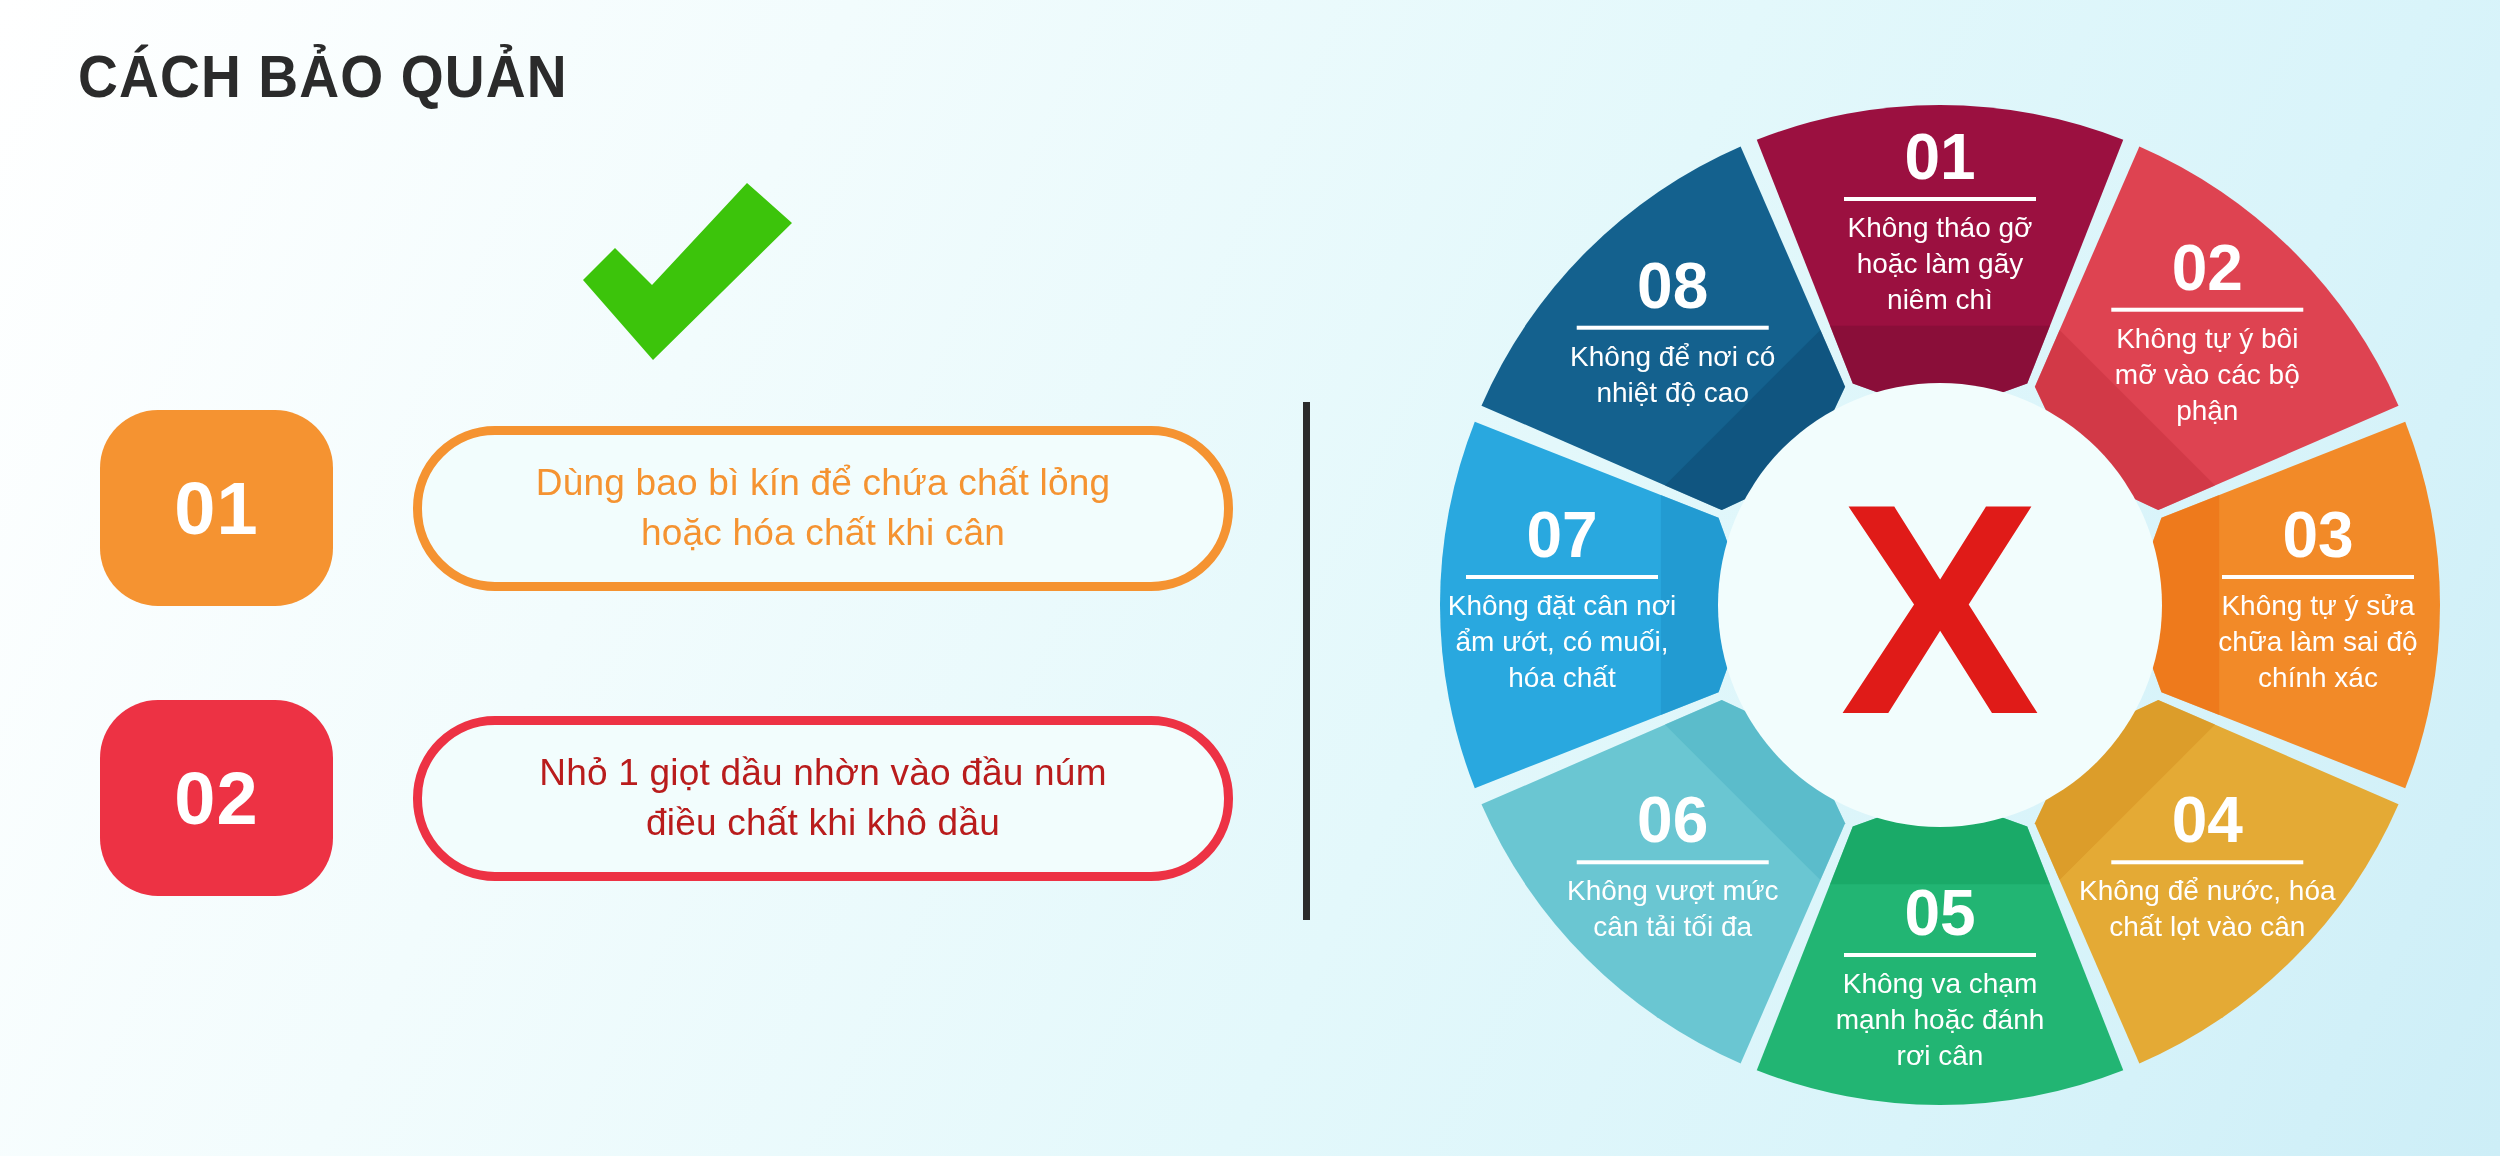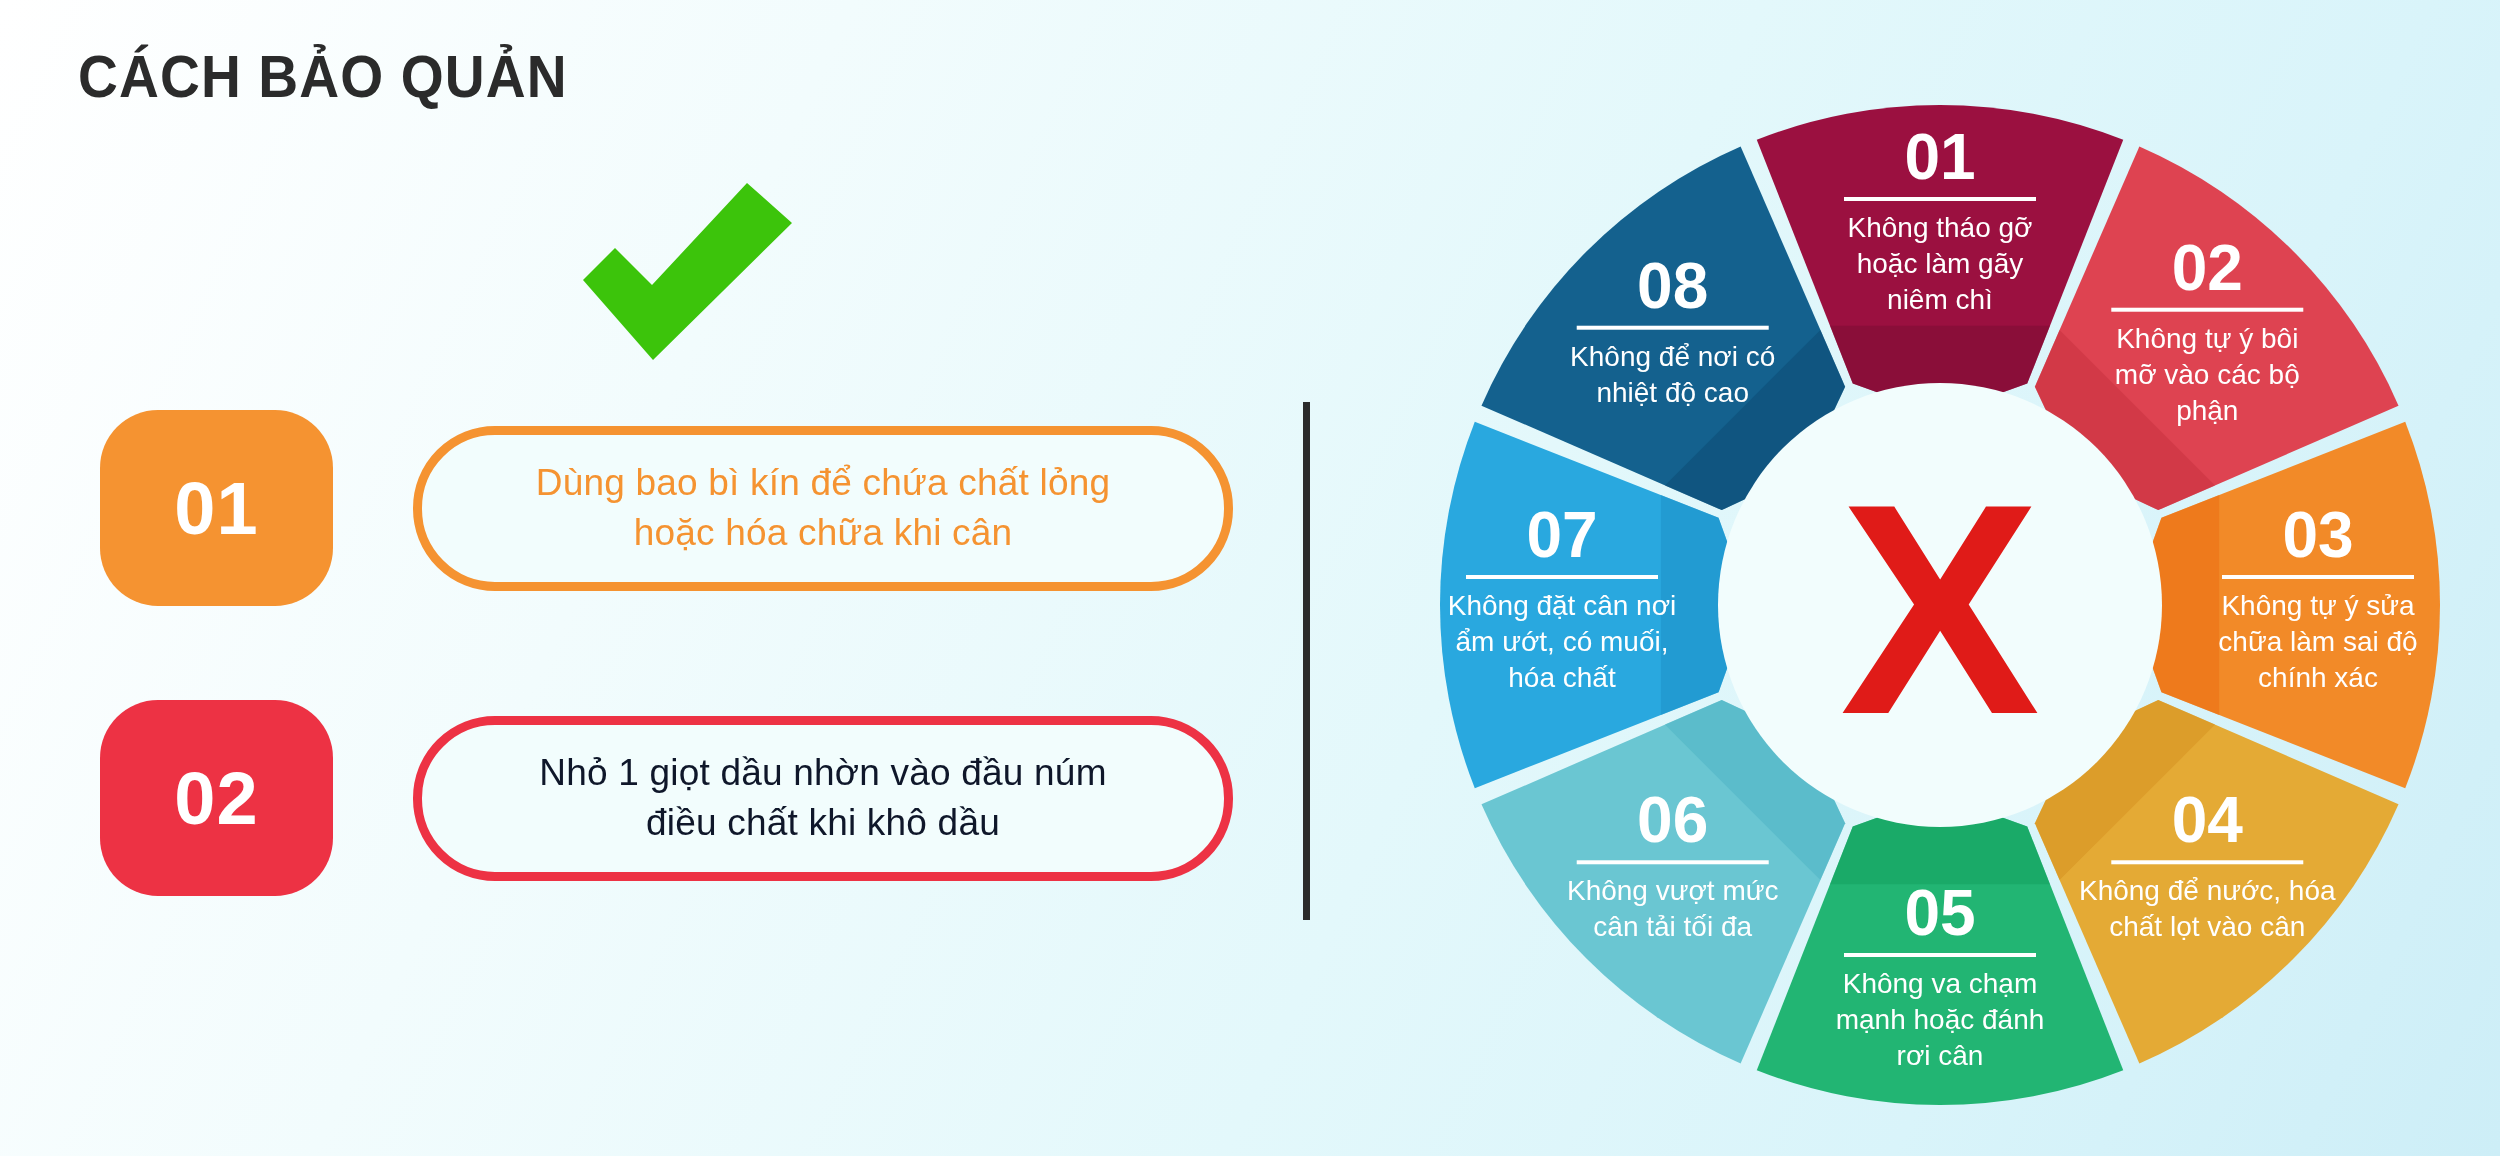--- a/index.html
+++ b/index.html
@@ -88,21 +88,21 @@
   .card-red { border-color: #ED3244; }
   .card-text {
     font-size: 37px;
     font-weight: 400;
     line-height: 1.35;
     color: #F59331;
     font-family: "Liberation Sans Narrow", "Liberation Sans", sans-serif;
     letter-spacing: 0.2px;
     padding: 0 34px;
   }
-  .card-red .card-text { color: #0f172a; }
+  .card-red .card-text { color: #b91c1c; }
 
   #divider {
     position: absolute;
     left: 1303px;
     top: 402px;
     width: 7px;
     height: 518px;
     background: #2b2b2b;
   }
 
@@ -144,21 +144,21 @@
 
   <svg id="check-icon" viewBox="0 0 225 215" xmlns="http://www.w3.org/2000/svg">
     <polygon points="8,105 40,73 77,110 172,8 217,48 78,185" fill="#3CC40B"></polygon>
   </svg>
 
   <div class="row" id="row-1">
     <div class="badge badge-orange">01</div>
     <div class="card">
       <div class="card-text">
         <span>Dùng bao bì kín để chứa chất lỏng</span><br>
-        <span>hoặc hóa chữa khi cân</span>
+        <span>hoặc hóa chất khi cân</span>
       </div>
     </div>
   </div>
 
   <div class="row" id="row-2">
     <div class="badge badge-red">02</div>
     <div class="card card-red">
       <div class="card-text">
         <span>Nhỏ 1 giọt dầu nhờn vào đầu núm</span><br>
         <span>điều chất khi khô dầu</span>

